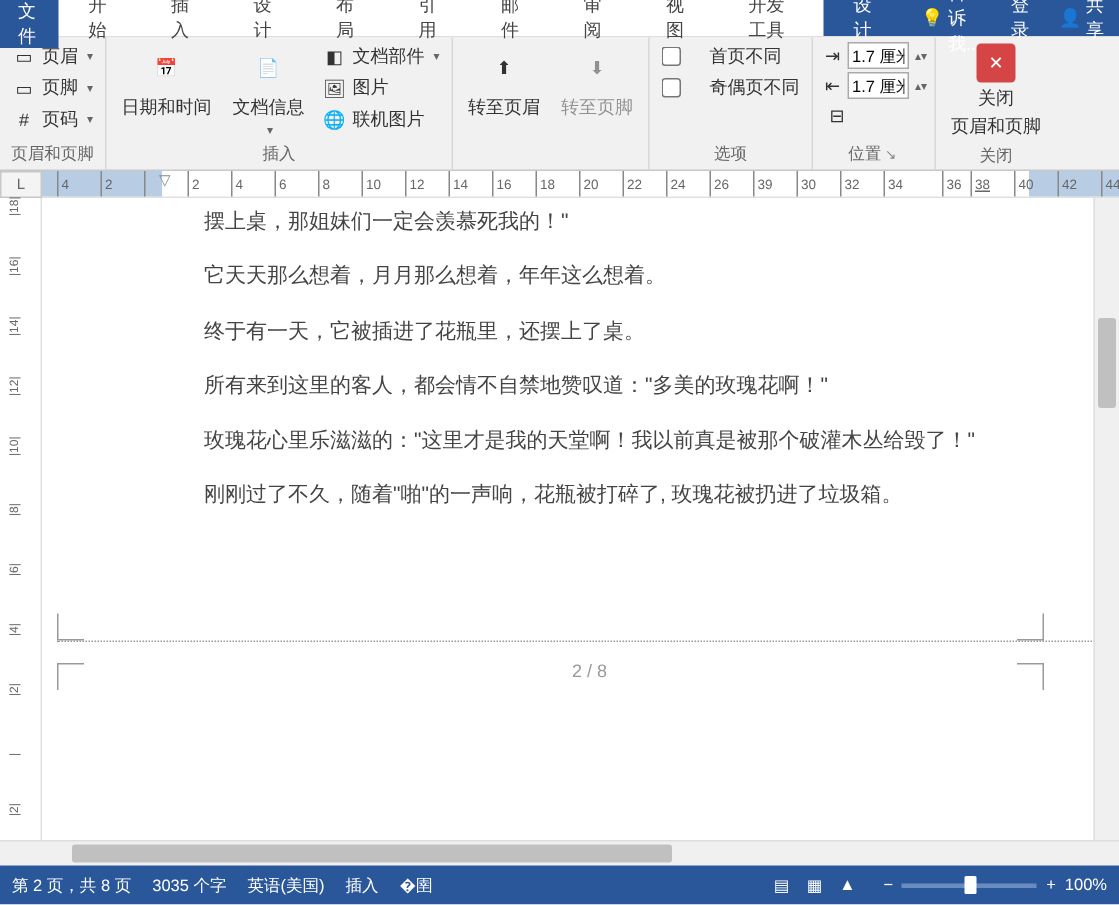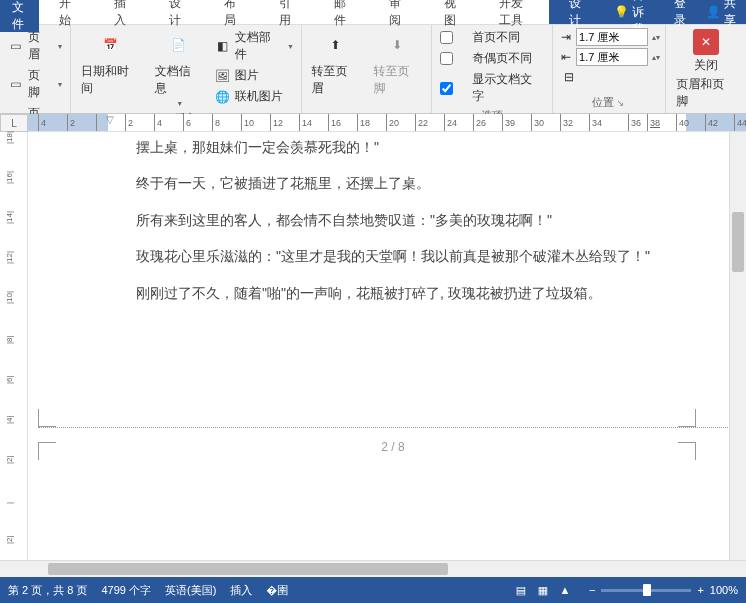--- a/index.html
+++ b/index.html
@@ -16,21 +16,21 @@
 .rgroup-label{text-align:center;font-size:11px;color:#666;padding:1px 0}
 .rbtn-sm{display:flex;align-items:center;gap:4px;padding:2px 4px;cursor:pointer;min-height:20px}
 .rbtn-lg{display:flex;flex-direction:column;align-items:center;justify-content:center;padding:2px 6px;cursor:pointer;gap:2px;min-width:48px}
 .rstack{display:flex;flex-direction:column}
 .ico{width:16px;height:16px;display:inline-flex;align-items:center;justify-content:center}
 .ico-lg{width:32px;height:32px;display:inline-flex;align-items:center;justify-content:center}
 .dd{font-size:8px;color:#666;margin-left:2px}
 .chk{display:flex;align-items:center;gap:19px;padding:2px 4px}
 .chk input{margin:0}
 .spin{display:flex;align-items:center;gap:2px;padding:1px}
-.spin-input{width:72px;height:18px;border:1px solid #aaa;font-size:11px;padding:0 2px;background:#fff}
+.spin-input{width:41px;height:18px;border:1px solid #aaa;font-size:11px;padding:0 2px;background:#fff}
 .ruler-corner{width:28px;height:18px;background:#f4f4f4;border:1px solid #c8c8c8;display:flex;align-items:center;justify-content:center;font-size:10px;color:#666}
 .ruler-h{height:18px;background:#fff;position:relative;overflow:hidden;border-bottom:1px solid #e0e0e0;flex:1}
 .ruler-h .tick{position:absolute;top:0;height:18px;border-left:1px solid #888;font-size:9px;color:#666;padding-left:2px;line-height:18px}
 .ruler-h .margin{position:absolute;top:0;height:18px;background:#b8cce4}
 .ruler-h .indent{position:absolute;top:0;font-size:10px;color:#888}
 .ruler-row{display:flex}
 .workarea{display:flex;height:428px}
 .ruler-v{width:28px;background:#fff;border-right:1px solid #e0e0e0;position:relative}
 .ruler-v .vt{position:absolute;left:5px;font-size:8px;color:#666;transform:rotate(-90deg);transform-origin:left top;white-space:nowrap}
 .page-area{flex:1;background:#fff;position:relative;overflow:hidden}
@@ -156,24 +156,20 @@
     <div class="rgroup-body">
       <div class="rstack">
         <label class="chk">
             <input type="checkbox" style="">
             <span>首页不同</span>
           </label>
         <label class="chk">
             <input type="checkbox" style="">
             <span>奇偶页不同</span>
           </label>
-        <label class="chk">
-            <input type="checkbox" checked="" style="">
-            <span>显示文档文字</span>
-          </label>
       </div>
     </div>
     <div class="rgroup-label">选项</div>
   </div>
 
   <div class="rgroup">
     <div class="rgroup-body">
       <div class="rstack">
         <div class="spin">
             <span class="ico">⇥</span>
@@ -249,20 +245,21 @@
       <div class="vt" style="top: 212px;">|8|</div>
       <div class="vt" style="top: 252px;">|6|</div>
       <div class="vt" style="top: 292px;">|4|</div>
       <div class="vt" style="top: 332px;">|2|</div>
       <div class="vt" style="top: 372px;">|</div>
       <div class="vt" style="top: 412px;">|2|</div>
     </div>
   <div class="page-area">
     <div style="position:absolute;top:-10px;left:0;right:17px">
       <p class="para">摆上桌，那姐妹们一定会羡慕死我的！"</p>
+      <p class="para">它天天那么想着，月月那么想着，年年这么想着。</p>
       <p class="para">终于有一天，它被插进了花瓶里，还摆上了桌。</p>
       <p class="para">所有来到这里的客人，都会情不自禁地赞叹道："多美的玫瑰花啊！"</p>
       <p class="para" style="margin-left:108px;text-indent:0">玫瑰花心里乐滋滋的："这里才是我的天堂啊！我以前真是被那个破灌木丛给毁了！"</p>
       <p class="para">刚刚过了不久，随着"啪"的一声响，花瓶被打碎了, 玫瑰花被扔进了垃圾箱。</p>
     </div>
     <div class="corner-mark bl"></div>
     <div class="corner-mark br"></div>
     <div class="footer-sep"></div>
     <div class="page-num">2 / 8</div>
     <div class="corner-mark tl2"></div>
@@ -275,21 +272,21 @@
 
 <div class="scroll-h-row">
   <div style="width:28px"></div>
   <div class="scroll-h">
       <div class="thumb"></div>
     </div>
 </div>
 
 <div class="statusbar">
   <span>第 2 页，共 8 页</span>
-  <span>4799 个字</span>
+  <span>3035 个字</span>
   <span>英语(美国)</span>
   <span>插入</span>
   <span>�圉</span>
   <span class="sp"></span>
   <div class="view-btns">
     <div class="view-btn">▤</div>
     <div class="view-btn">▦</div>
     <div class="view-btn">▲</div>
   </div>
   <div class="zoom">

